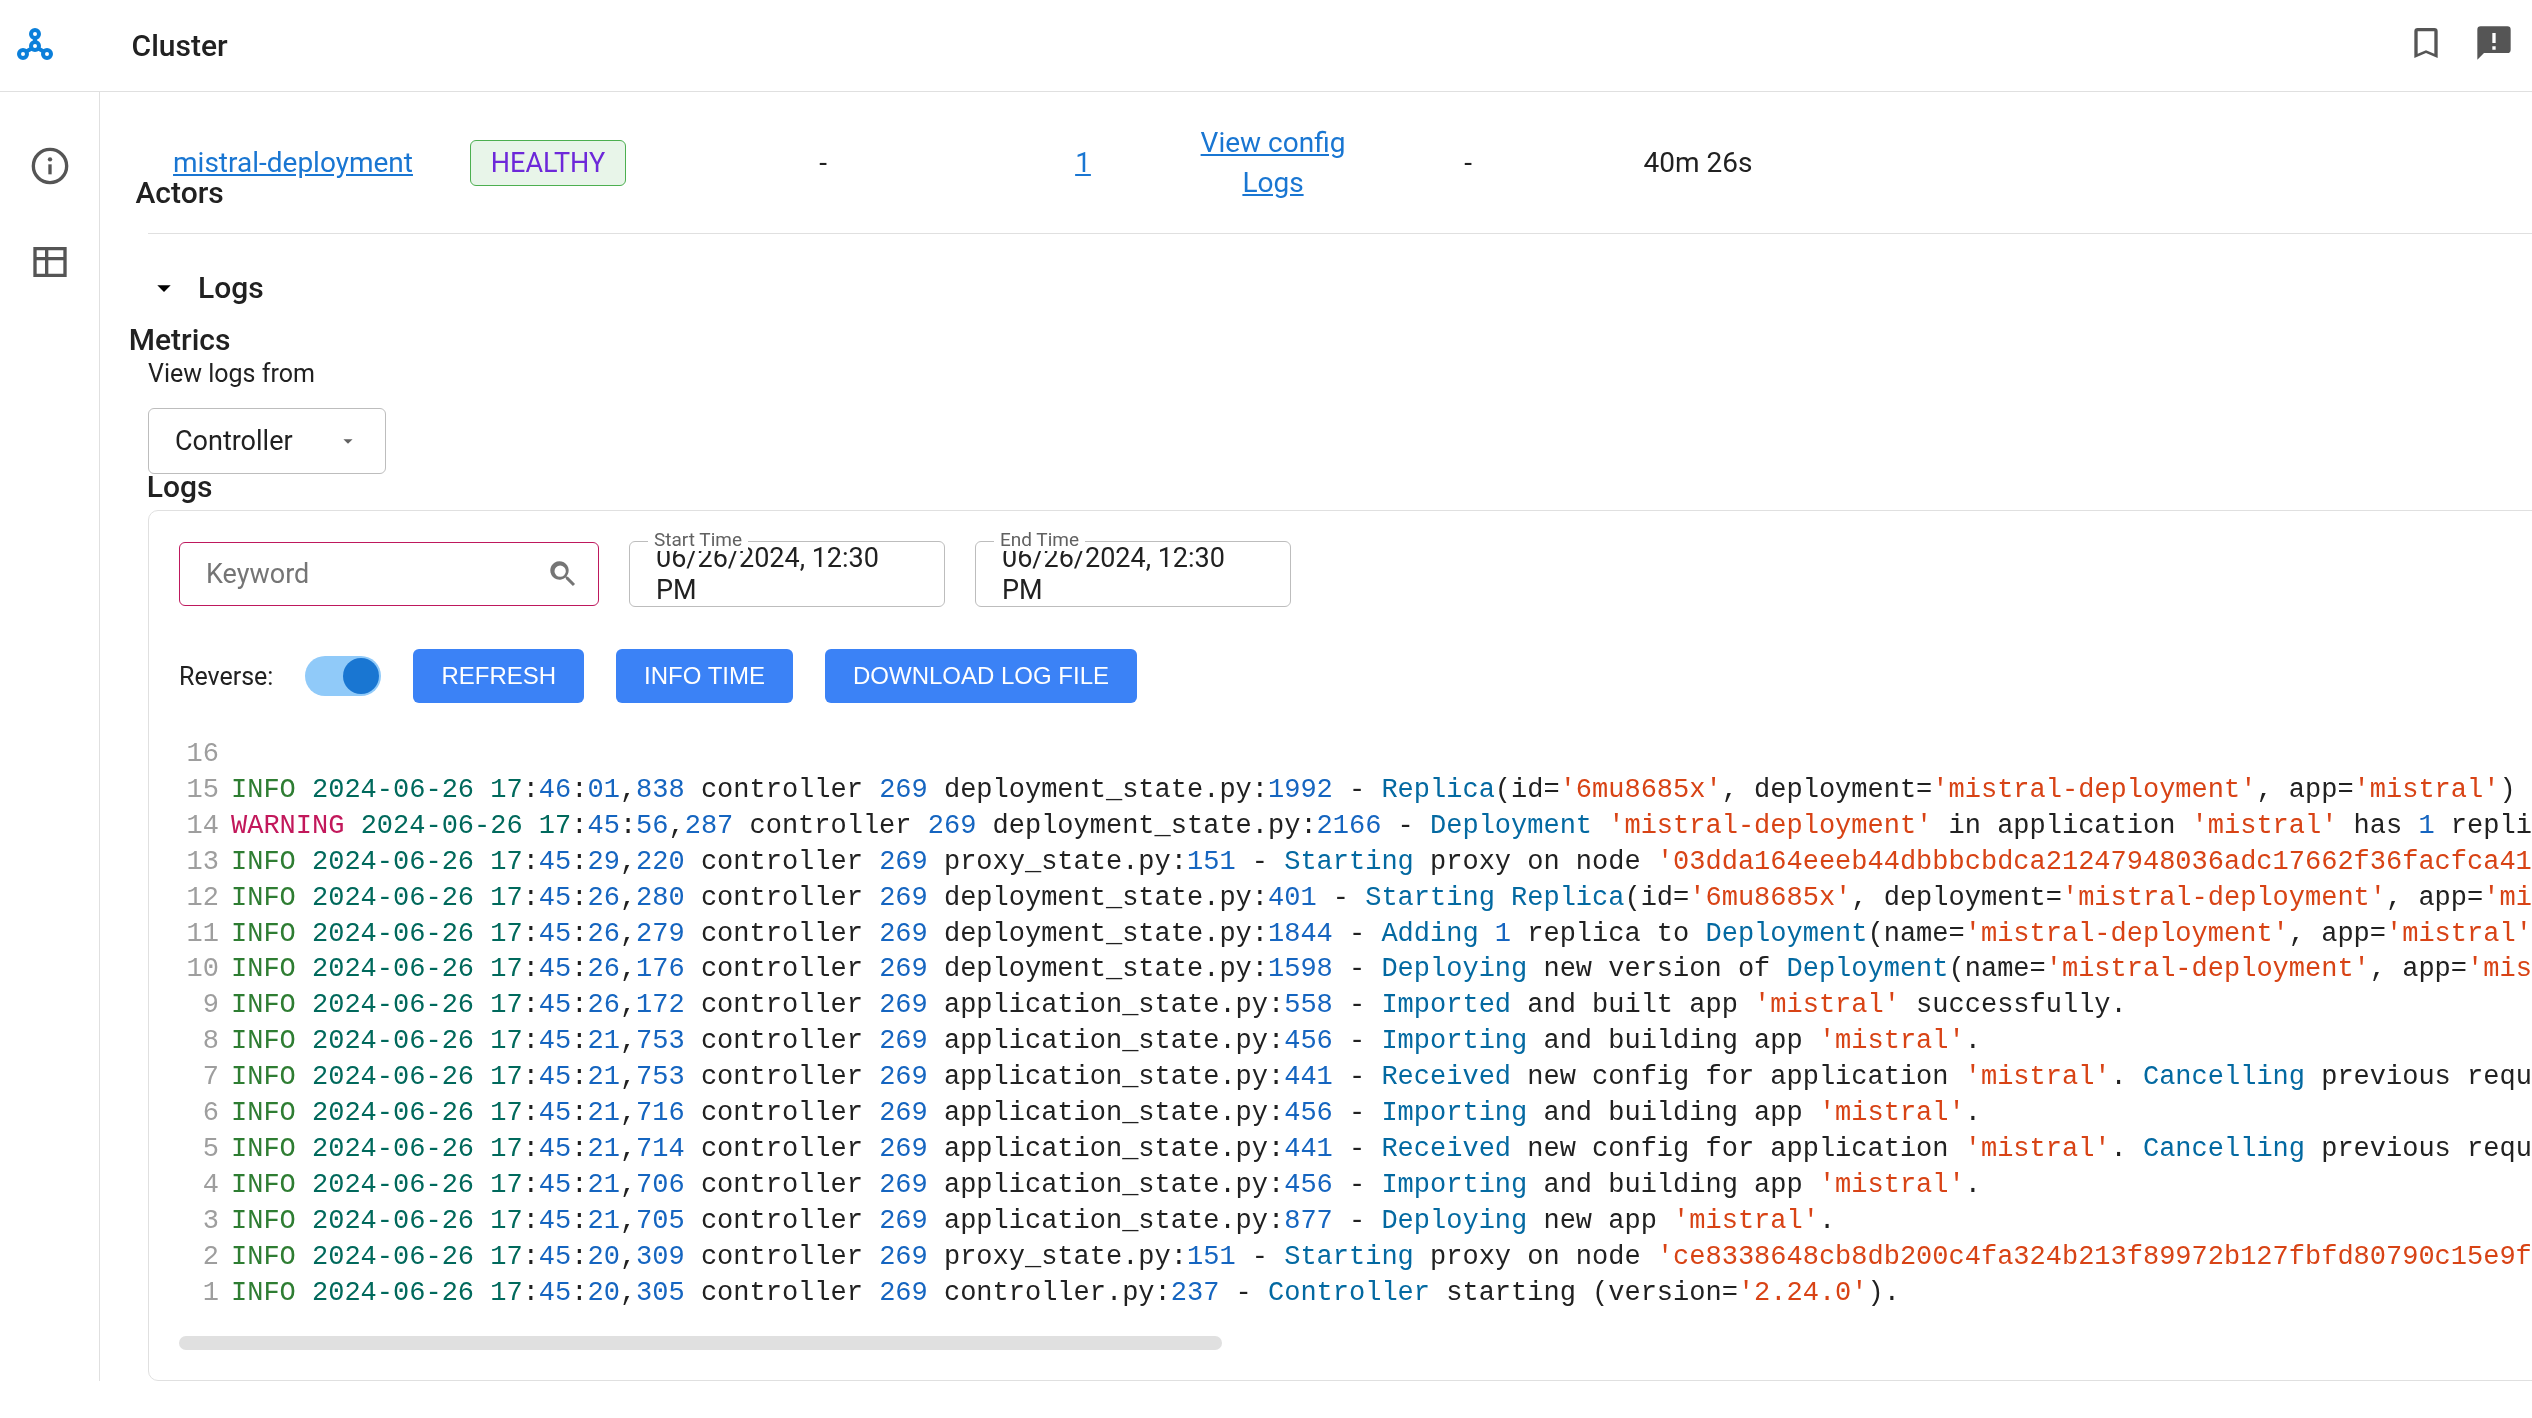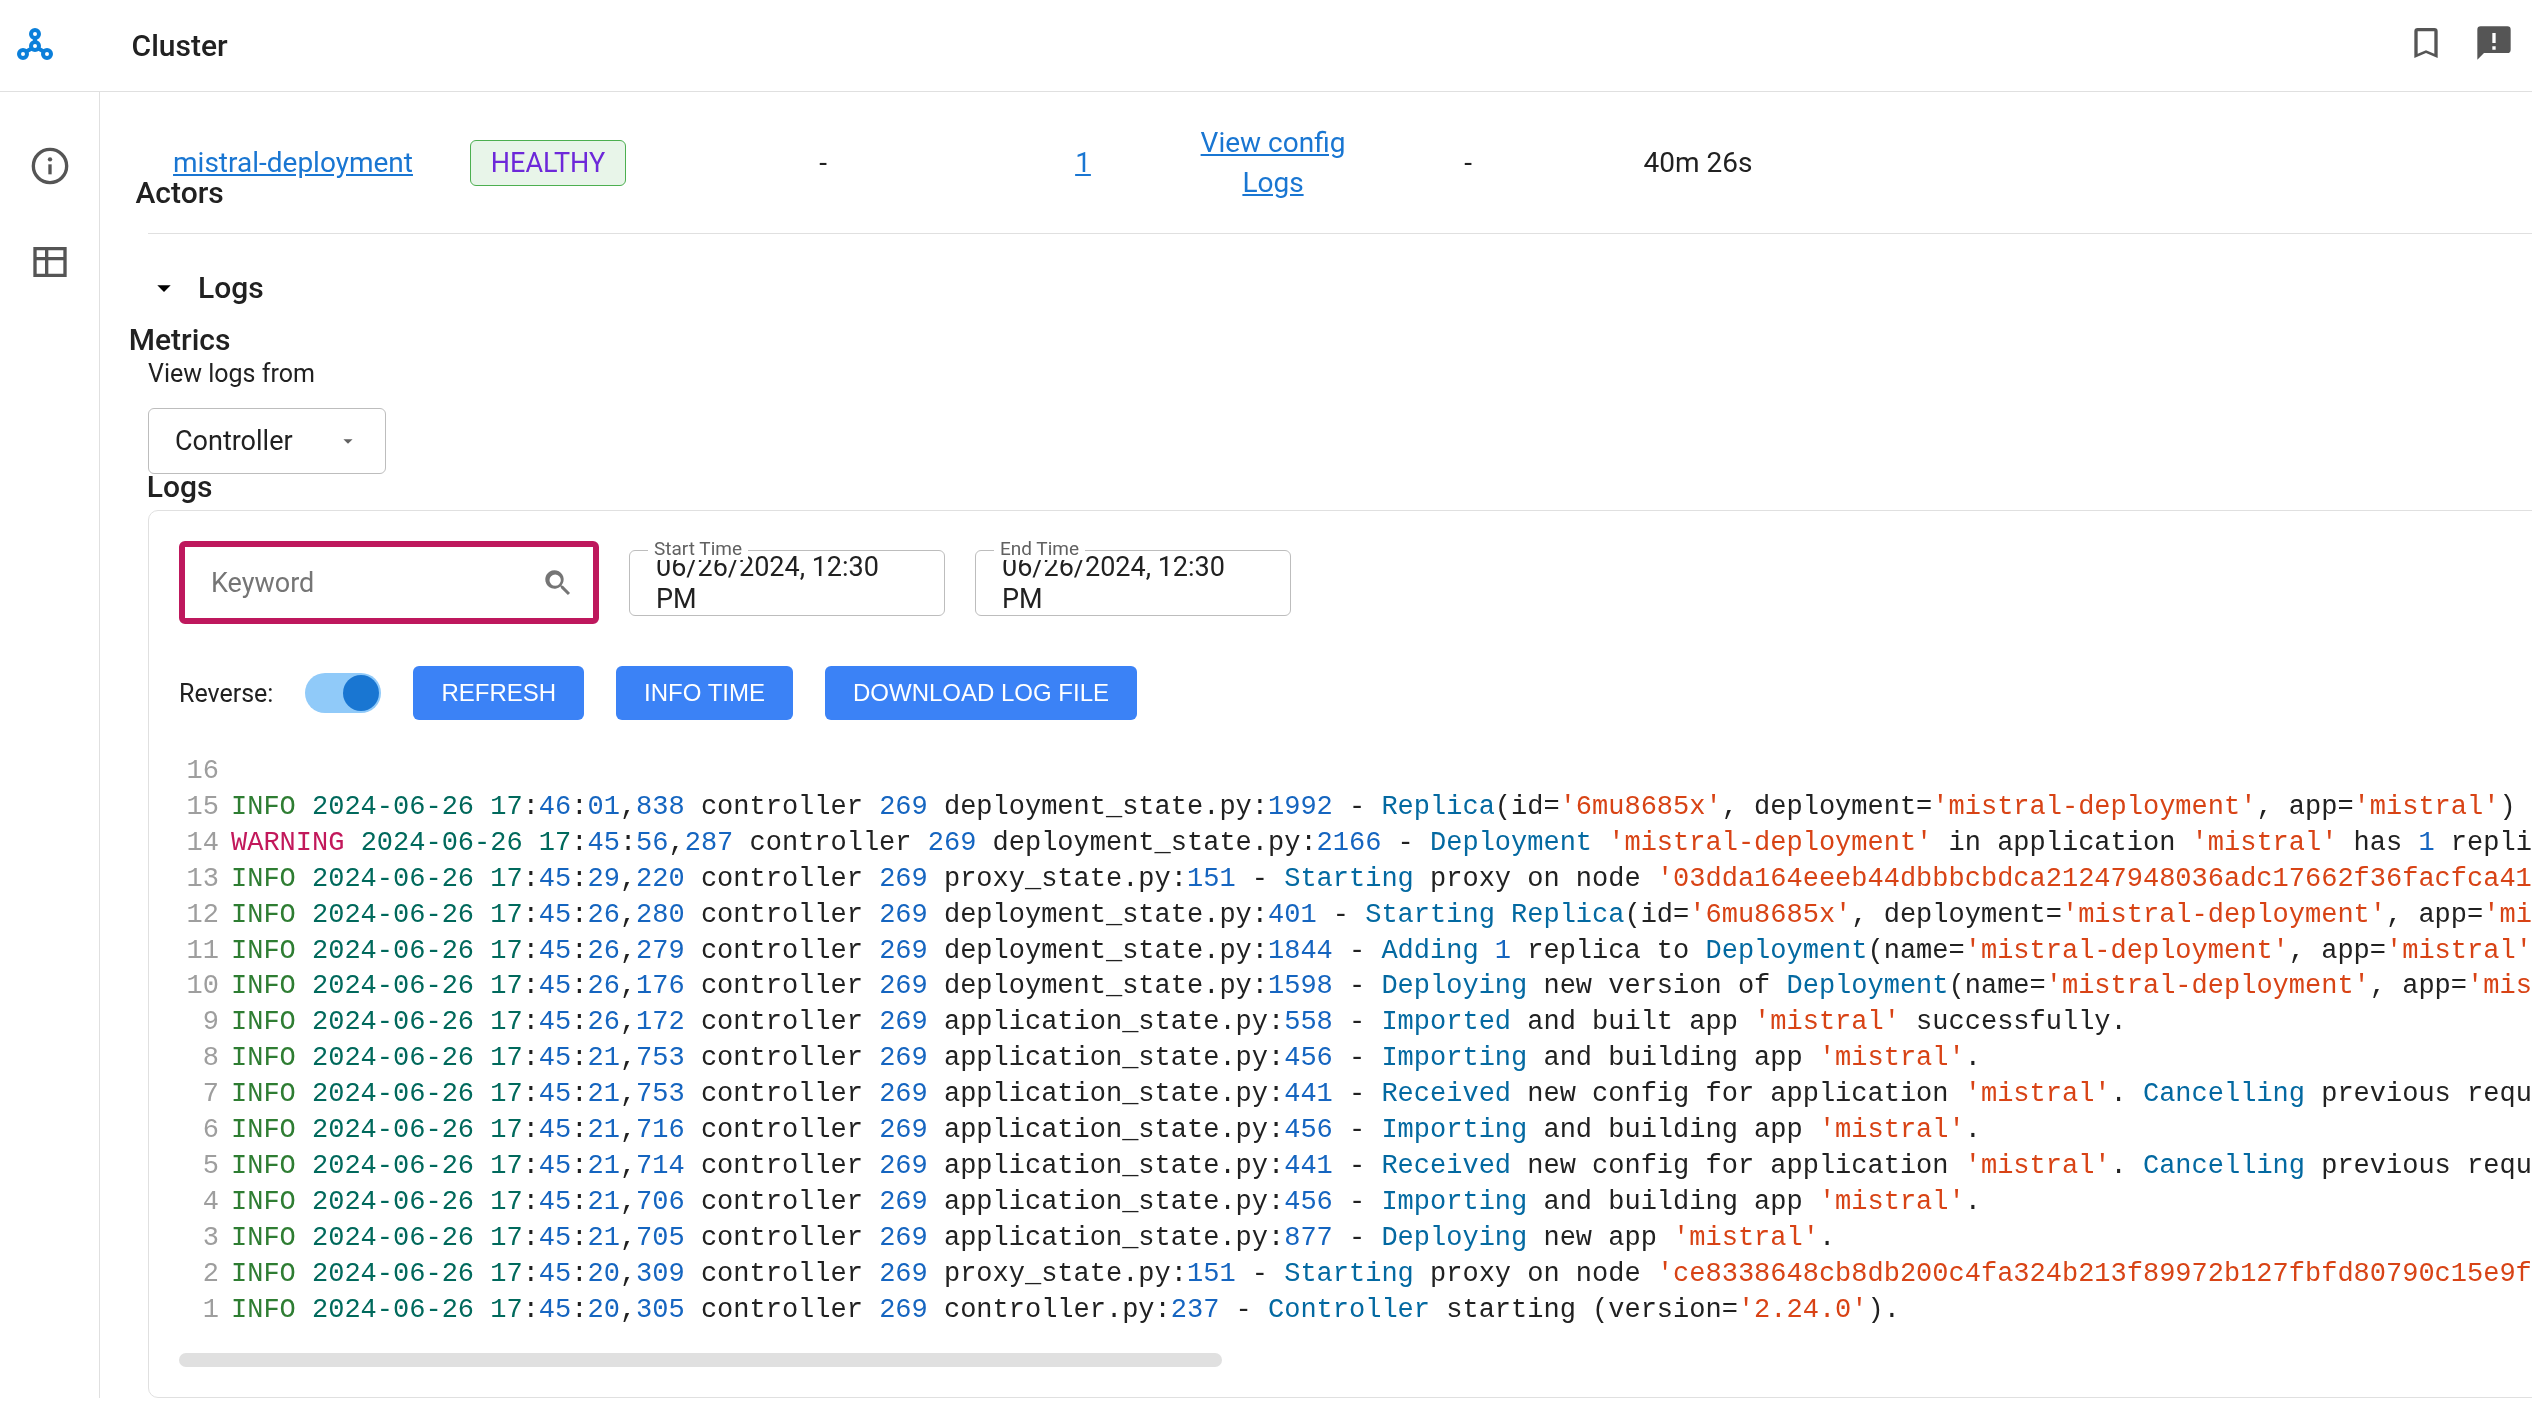--- a/index.html
+++ b/index.html
@@ -24,21 +24,21 @@
   .chip { border: 1px solid #4caf50; color:#6d28d9; background:#e8f5e9; padding: 6px 20px; border-radius:6px; font-size:27px; font-weight:400;}
   
   .section-head { display:flex; align-items:center; gap: 18px; margin-top: 36px; }
   .section-head .chevron { width:32px;height:32px;}
   .section-head .title { font-size: 30px; font-weight:500;}
   .label-sm { font-size: 25px; color:#212121; margin-top: 54px; }
   .select-box { margin-top: 20px; width: 238px; height: 66px; border:1px solid #bdbdbd; border-radius:6px; display:flex; align-items:center; padding: 0 26px; font-size: 27px; justify-content:space-between; cursor:pointer;}
   
   .card { margin-top: 36px; border:1px solid #e0e0e0; border-radius:10px; padding: 30px 30px 30px 30px; }
   .filters { display:flex; align-items:center; gap: 30px; }
-  .textfield { position:relative; height: 83px; border:6px solid #be185d; border-radius:6px; display:flex; align-items:center; }
+  .textfield { position:relative; height: 64px; border:1px solid #be185d; border-radius:6px; display:flex; align-items:center; }
   .textfield.keyword { width: 420px; padding: 0 60px 0 26px; font-size:27px; color:#757575;}
   .textfield.keyword .search-ic { position:absolute; right:18px; width:34px;height:34px;fill:#757575;}
   .outlined { position:relative; height:66px; border:1px solid #bdbdbd; border-radius:6px; width: 316px; padding: 0 26px; display:flex; align-items:center; font-size:27px;}
   .outlined .float-label { position:absolute; top:-14px; left:18px; background:#fff; padding:0 6px; font-size:19px; color:#616161;}
   .row2 { display:flex; align-items:center; gap: 32px; margin-top: 42px; }
   .row2 .rev-label { font-size:25px; color:#212121;}
   .switch { width:76px; height:40px; background:#90caf9; border-radius:30px; position:relative; cursor:pointer;}
   .switch .thumb { position:absolute; width:36px;height:36px; background:#1976d2; border-radius:50%; top:2px; right:2px;}
   .btn { background:#3b82f6; color:#fff; border:none; border-radius:6px; height:54px; padding:0 28px; font-size:24px; font-weight:500; cursor:pointer;}
   

